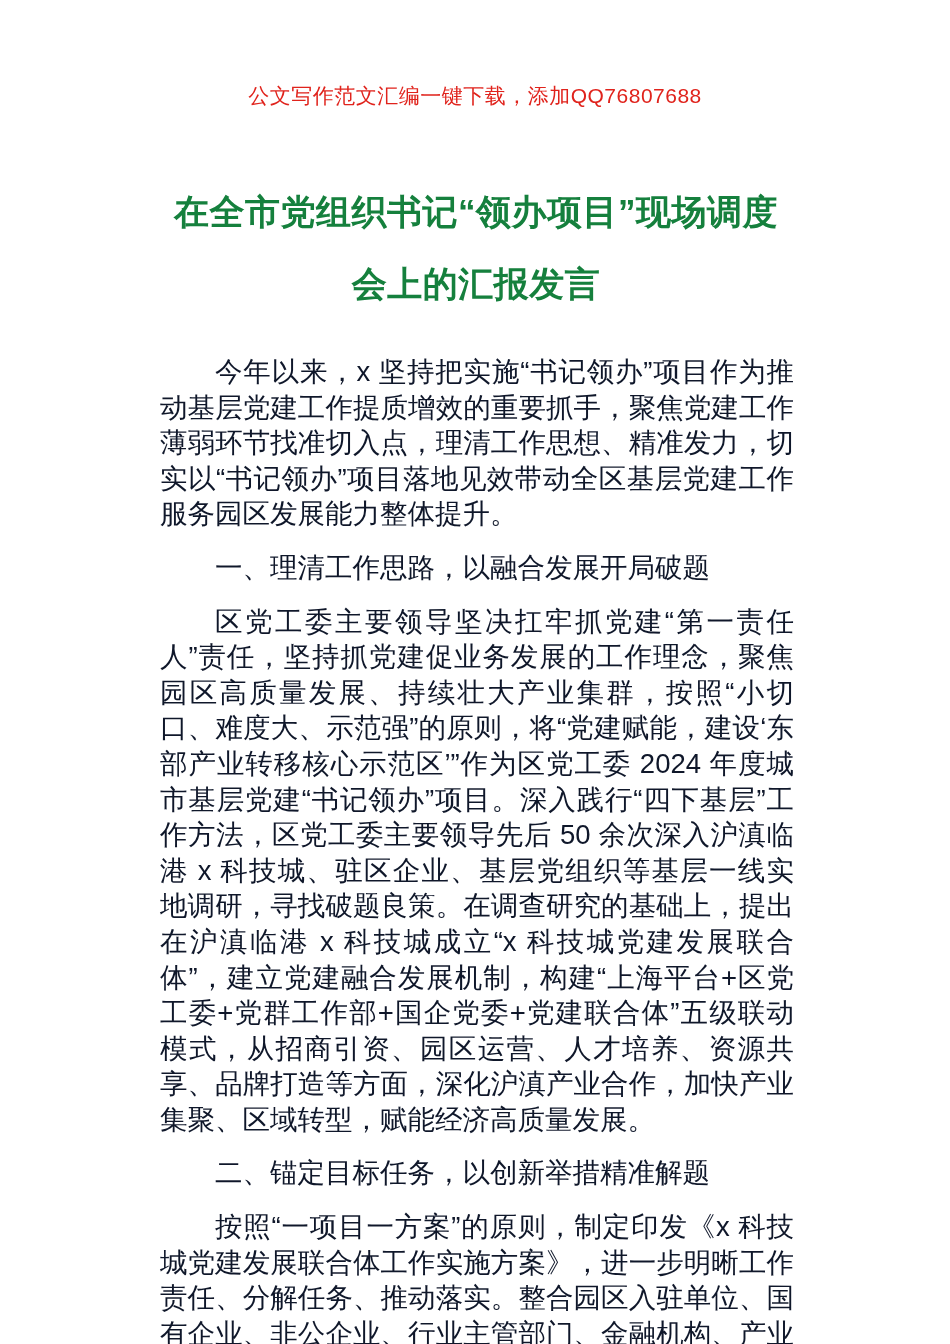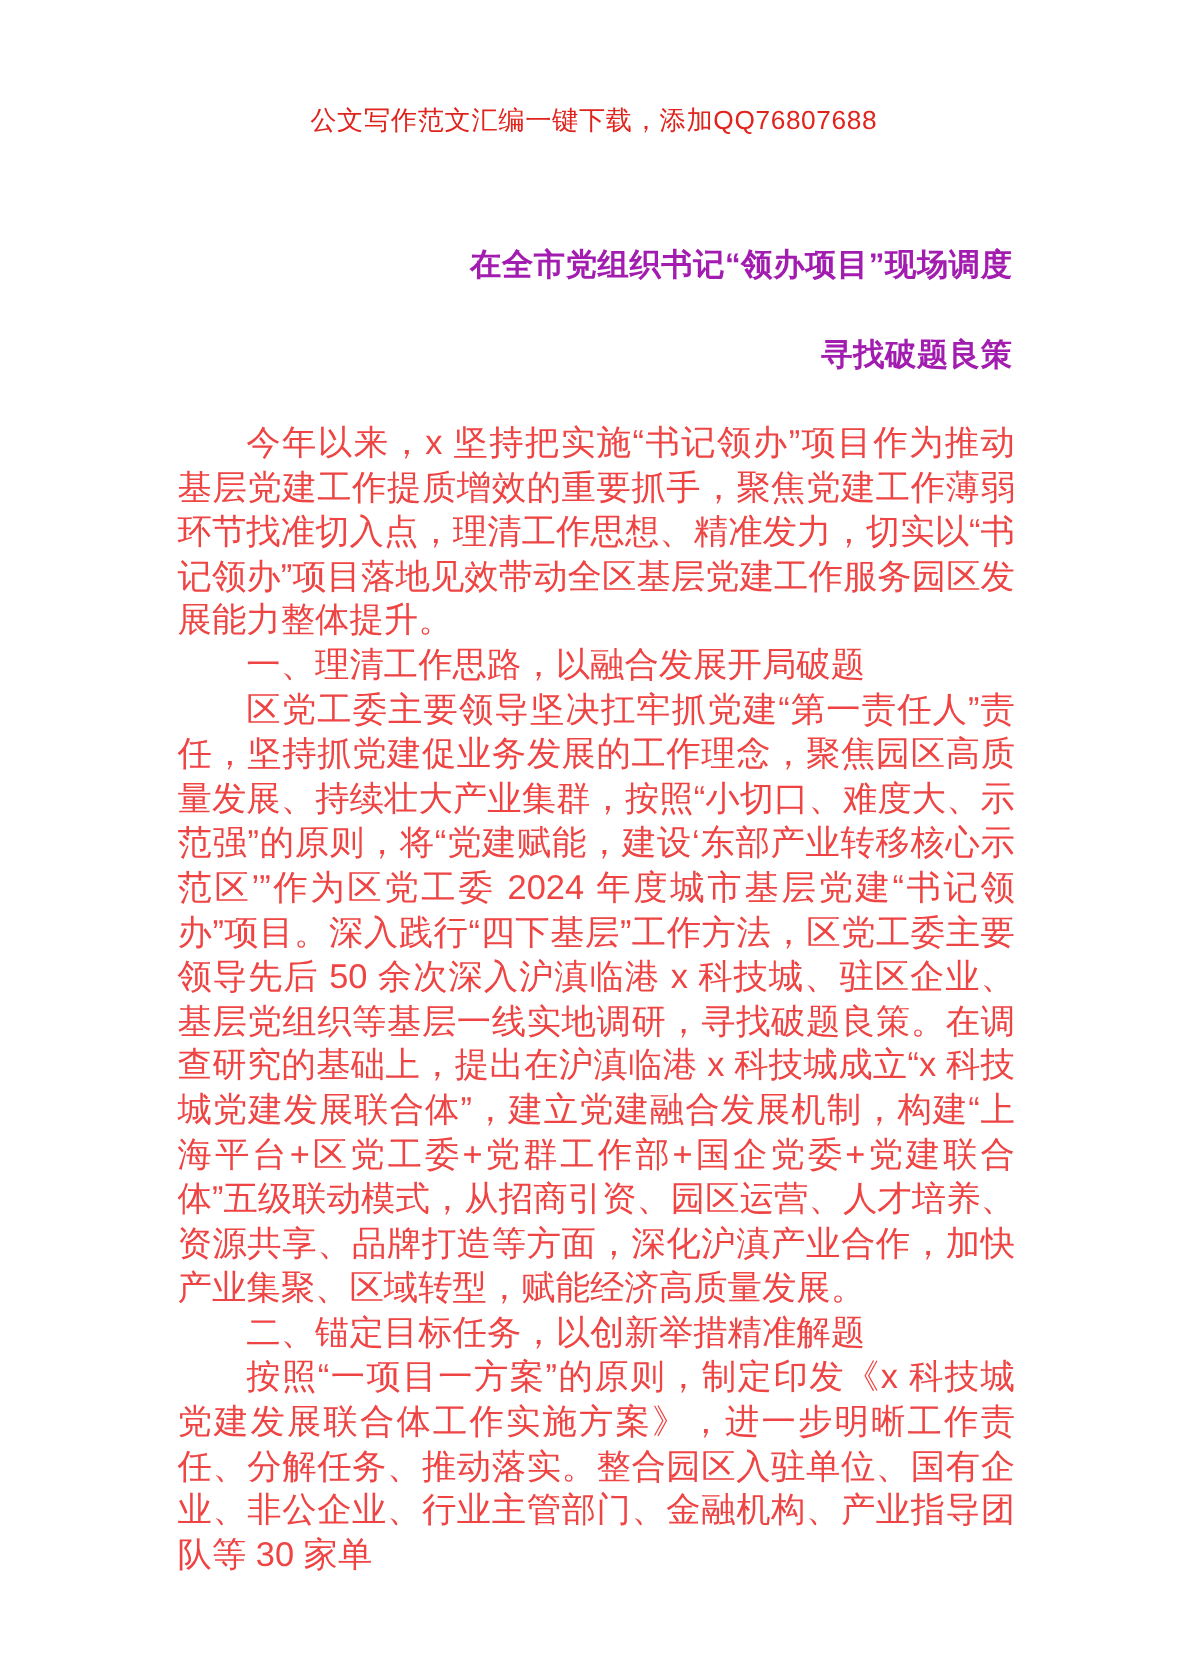--- a/index.html
+++ b/index.html
@@ -29,63 +29,63 @@
     letter-spacing: 0.5px;
     color: #e0231c;
     white-space: nowrap;
     font-family: "Liberation Sans", "DejaVu Sans", sans-serif;
   }
   .doc-title {
     position: absolute;
     top: 176px;
     left: 142px;
     width: 668px;
-    text-align: right;
-    font-size: 25px;
+    text-align: center;
+    font-size: 35px;
     line-height: 72px;
     font-weight: 700;
     letter-spacing: 0.5px;
-    color: #a21caf;
+    color: #15803d;
     font-family: "Liberation Sans", "DejaVu Sans", sans-serif;
   }
   .body-block {
     position: absolute;
     top: 336px;
     left: 142px;
     width: 670px;
   }
   .para {
-    margin: 0;
+    margin: 18px;
     font-size: 27.5px;
     line-height: 35.6px;
     text-align: justify;
     text-justify: inter-character;
     text-align-last: left;
     letter-spacing: 0px;
-    color: #ef4444;
+    color: #0f172a;
     font-family: "Liberation Sans", "DejaVu Sans", sans-serif;
   }
   .para.indent {
     text-indent: 2em;
   }
   .para.heading {
     text-indent: 2em;
     text-align: center;
   }
 </style>
 </head>
 <body>
 
 <div class="page">
 
   <div class="watermark">公文写作范文汇编一键下载，添加QQ76807688</div>
 
   <div class="doc-title">
     <div>在全市党组织书记“领办项目”现场调度</div>
-    <div>寻找破题良策</div>
+    <div>会上的汇报发言</div>
   </div>
 
   <div class="body-block">
     <p class="para indent">今年以来，x 坚持把实施“书记领办”项目作为推动基层党建工作提质增效的重要抓手，聚焦党建工作薄弱环节找准切入点，理清工作思想、精准发力，切实以“书记领办”项目落地见效带动全区基层党建工作服务园区发展能力整体提升。</p>
 
     <p class="para heading">一、理清工作思路，以融合发展开局破题</p>
 
     <p class="para indent">区党工委主要领导坚决扛牢抓党建“第一责任人”责任，坚持抓党建促业务发展的工作理念，聚焦园区高质量发展、持续壮大产业集群，按照“小切口、难度大、示范强”的原则，将“党建赋能，建设‘东部产业转移核心示范区’”作为区党工委 2024 年度城市基层党建“书记领办”项目。深入践行“四下基层”工作方法，区党工委主要领导先后 50 余次深入沪滇临港 x 科技城、驻区企业、基层党组织等基层一线实地调研，寻找破题良策。在调查研究的基础上，提出在沪滇临港 x 科技城成立“x 科技城党建发展联合体”，建立党建融合发展机制，构建“上海平台+区党工委+党群工作部+国企党委+党建联合体”五级联动模式，从招商引资、园区运营、人才培养、资源共享、品牌打造等方面，深化沪滇产业合作，加快产业集聚、区域转型，赋能经济高质量发展。</p>
 
     <p class="para heading">二、锚定目标任务，以创新举措精准解题</p>

